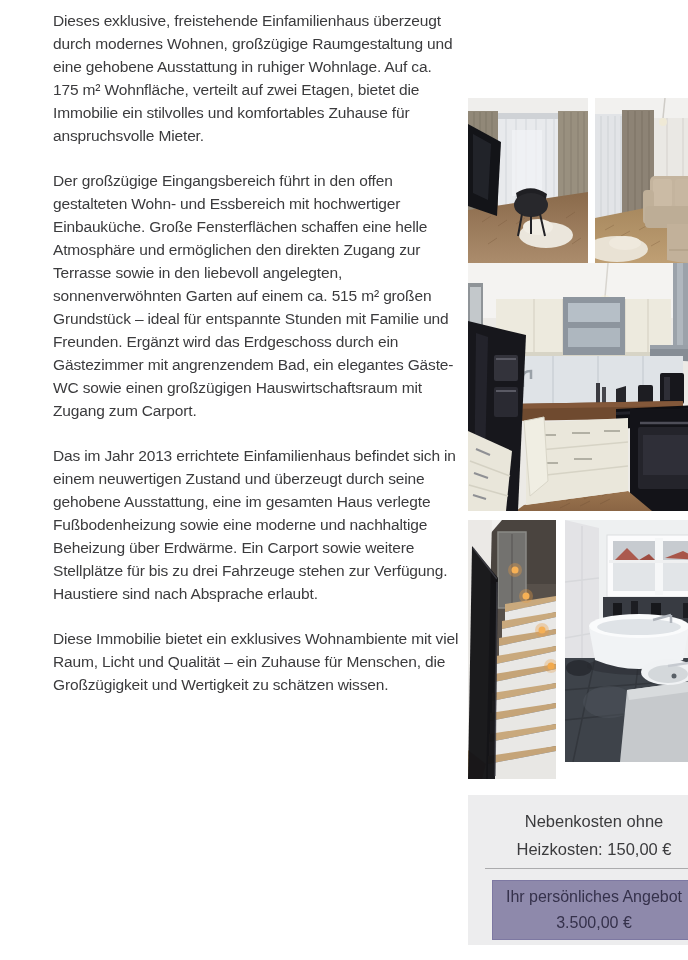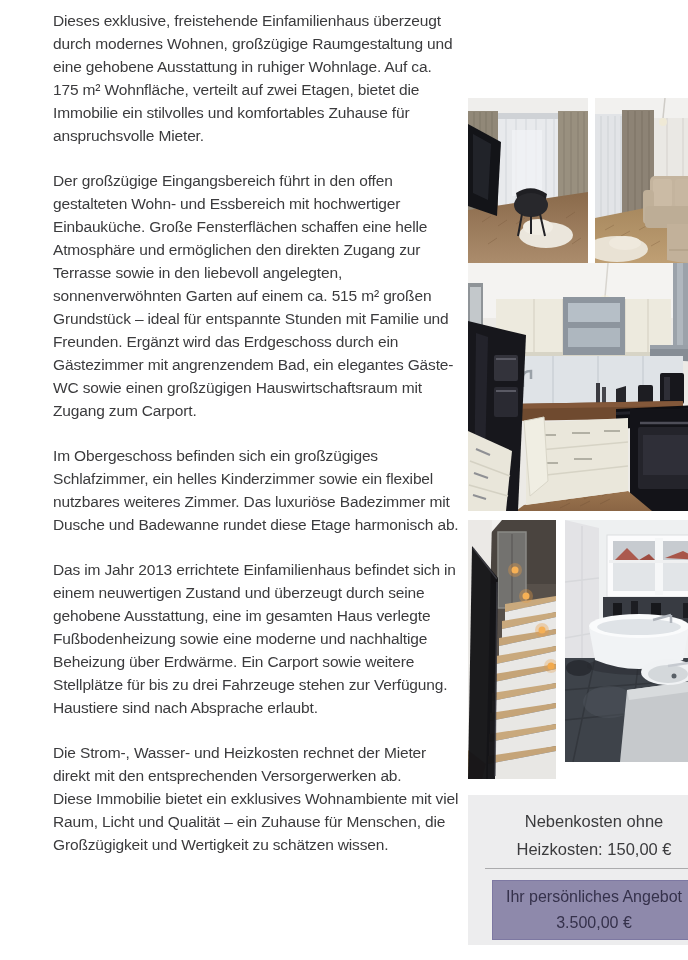--- a/index.html
+++ b/index.html
@@ -48,23 +48,21 @@
   }
 </style>
 </head>
 <body>
 
 <div class="canvas">
 
   <section class="text-col">
     <p class="para gap">Dieses exklusive, freistehende Einfamilienhaus überzeugt durch modernes Wohnen, großzügige Raumgestaltung und eine gehobene Ausstattung in ruhiger Wohnlage. Auf ca. 175 m² Wohnfläche, verteilt auf zwei Etagen, bietet die Immobilie ein stilvolles und komfortables Zuhause für anspruchsvolle Mieter.</p>
     <p class="para gap">Der großzügige Eingangsbereich führt in den offen gestalteten Wohn- und Essbereich mit hochwertiger Einbauküche. Große Fensterflächen schaffen eine helle Atmosphäre und ermöglichen den direkten Zugang zur Terrasse sowie in den liebevoll angelegten, sonnenverwöhnten Garten auf einem ca. 515 m² großen Grundstück – ideal für entspannte Stunden mit Familie und Freunden. Ergänzt wird das Erdgeschoss durch ein Gästezimmer mit angrenzendem Bad, ein elegantes Gäste-WC sowie einen großzügigen Hauswirtschaftsraum mit Zugang zum Carport.</p>
-    <p class="para gap">Im Obergeschoss befinden sich ein großzügiges Schlafzimmer, ein helles Kinderzimmer sowie ein flexibel nutzbares weiteres Zimmer. Das luxuriöse Badezimmer mit Dusche und Badewanne rundet diese Etage harmonisch ab.</p>
     <p class="para gap">Das im Jahr 2013 errichtete Einfamilienhaus befindet sich in einem neuwertigen Zustand und überzeugt durch seine gehobene Ausstattung, eine im gesamten Haus verlegte Fußbodenheizung sowie eine moderne und nachhaltige Beheizung über Erdwärme. Ein Carport sowie weitere Stellplätze für bis zu drei Fahrzeuge stehen zur Verfügung. Haustiere sind nach Absprache erlaubt.</p>
-    <p class="para">Die Strom-, Wasser- und Heizkosten rechnet der Mieter direkt mit den entsprechenden Versorgerwerken ab.</p>
     <p class="para">Diese Immobilie bietet ein exklusives Wohnambiente mit viel Raum, Licht und Qualität – ein Zuhause für Menschen, die Großzügigkeit und Wertigkeit zu schätzen wissen.</p>
   </section>
 
   <aside class="gallery">
 
     <div class="row row-top">
       <figure class="ph" aria-label="living-room-window-tv">
         <svg width="120" height="165" viewBox="0 0 120 165">
           <defs>
               <linearGradient id="f1g" x1="0" y1="0" x2="0" y2="1">

